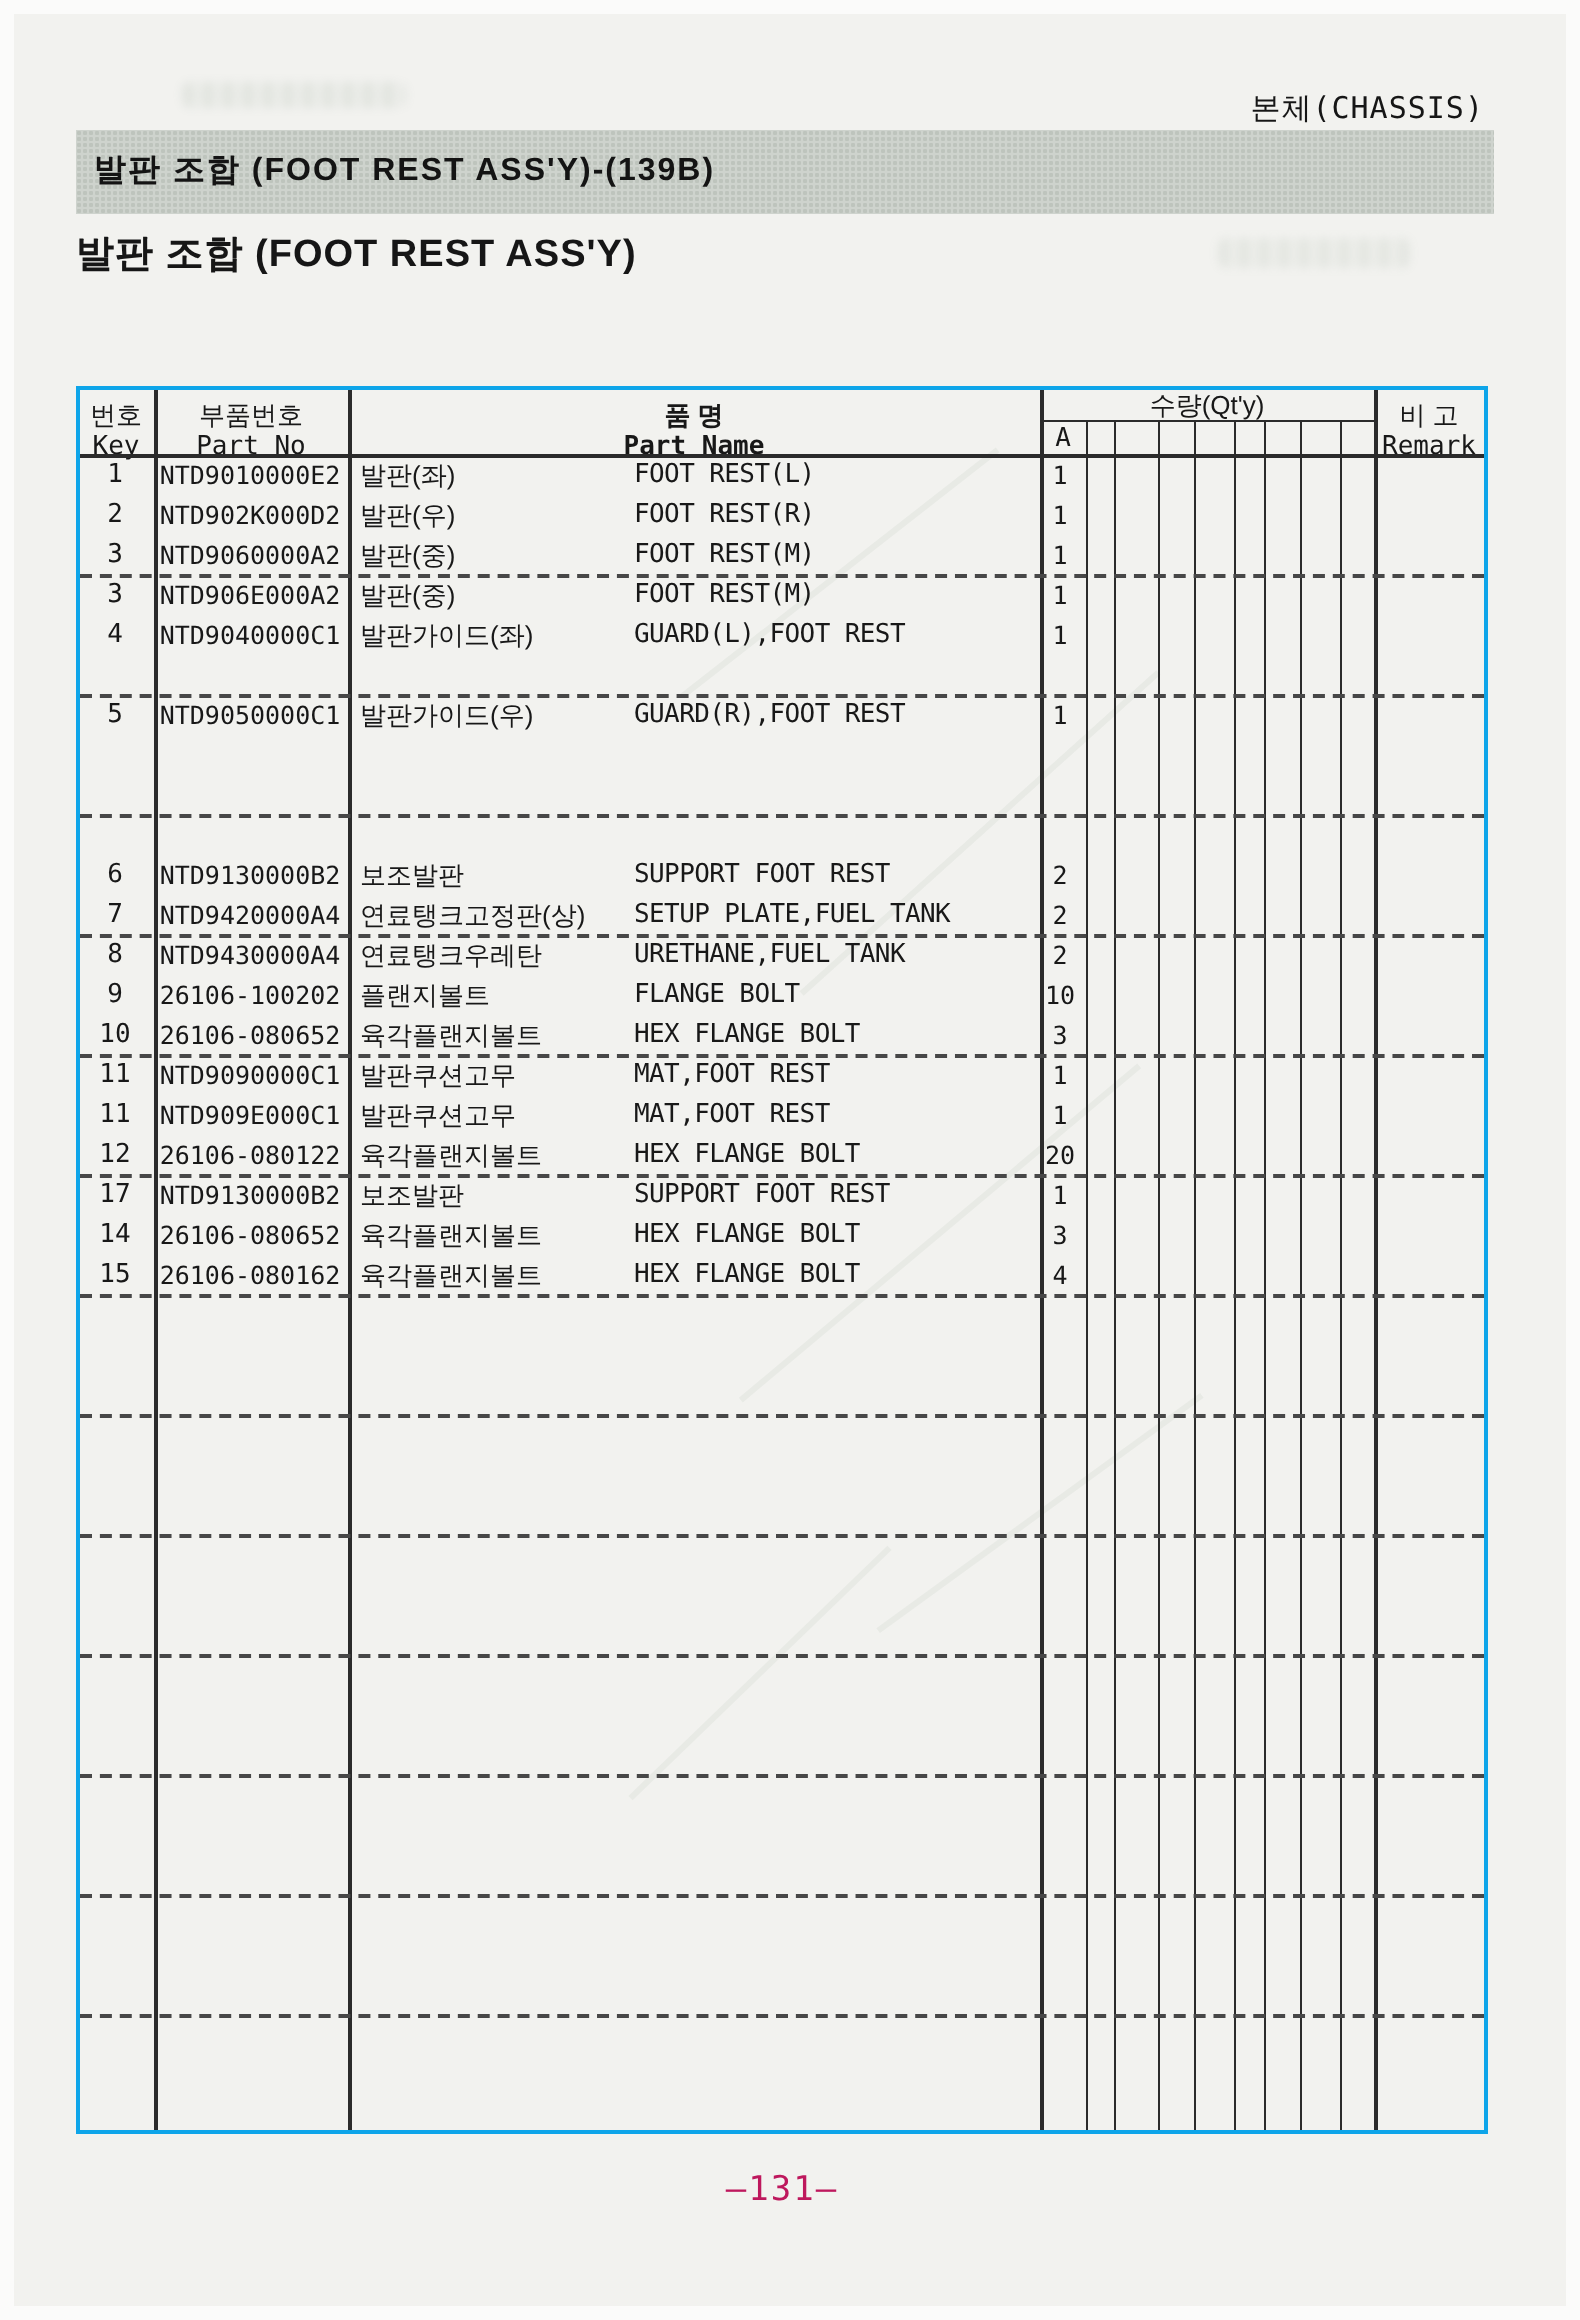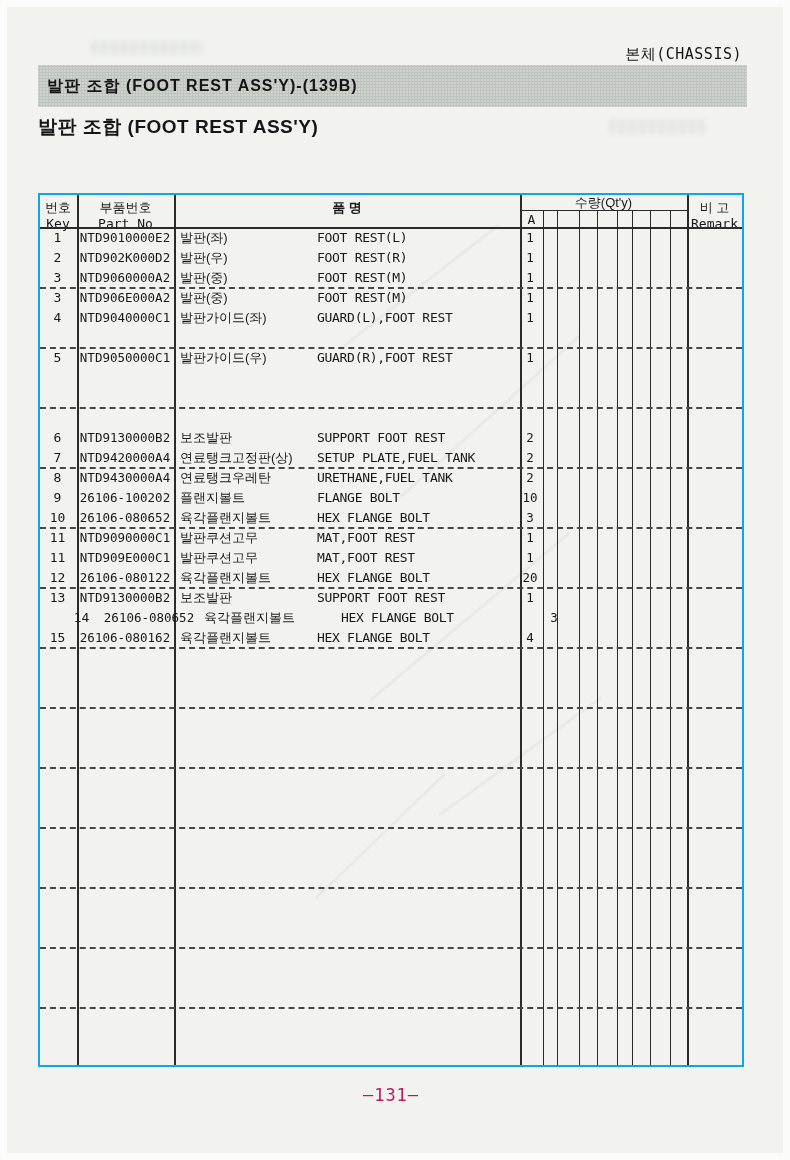--- a/index.html
+++ b/index.html
@@ -80,20 +80,21 @@
     <div class="hcell" style="left:0;top:5px;width:36px;">
       <span class="hc-kr">번호</span>
       <span class="hc-en">Key</span>
     </div>
     <div class="hcell" style="left:37px;top:5px;width:97px;">
       <span class="hc-kr">부품번호</span>
       <span class="hc-en">Part No</span>
     </div>
     <div class="hcell" style="left:134px;top:5px;width:346px;font-weight:bold;">
       <span class="hc-kr">품 명</span>
+      <span class="hc-en">Part Name</span>
     </div>
     <div class="hcell" style="left:480px;top:0;width:167px;line-height:15px;">
       <span>수량(Qt'y)</span>
     </div>
     <div class="hcell mono" style="left:480px;top:17px;width:23px;line-height:15px;">
       <span>A</span>
     </div>
     <div class="hcell" style="left:647px;top:5px;width:55px;">
       <span class="hc-kr">비 고</span>
       <span class="hc-en">Remark</span>
@@ -222,27 +223,27 @@
     <span class="c-qty">1</span>
   </div>
         <div class="trow" style="top: 373px;">
     <span class="c-key">12</span>
     <span class="c-pno">26106-080122</span>
     <span class="c-kr">육각플랜지볼트</span>
     <span class="c-en">HEX FLANGE BOLT</span>
     <span class="c-qty">20</span>
   </div>
         <div class="trow" style="top: 393px;">
-    <span class="c-key">13</span>
+    <span class="c-key">17</span>
     <span class="c-pno">NTD9130000B2</span>
     <span class="c-kr">보조발판</span>
     <span class="c-en">SUPPORT FOOT REST</span>
     <span class="c-qty">1</span>
   </div>
-        <div class="trow" style="top: 413px; margin-left: 24px;">
+        <div class="trow" style="top: 413px;">
     <span class="c-key">14</span>
     <span class="c-pno">26106-080652</span>
     <span class="c-kr">육각플랜지볼트</span>
     <span class="c-en">HEX FLANGE BOLT</span>
     <span class="c-qty">3</span>
   </div>
         <div class="trow" style="top: 433px;">
     <span class="c-key">15</span>
     <span class="c-pno">26106-080162</span>
     <span class="c-kr">육각플랜지볼트</span>

